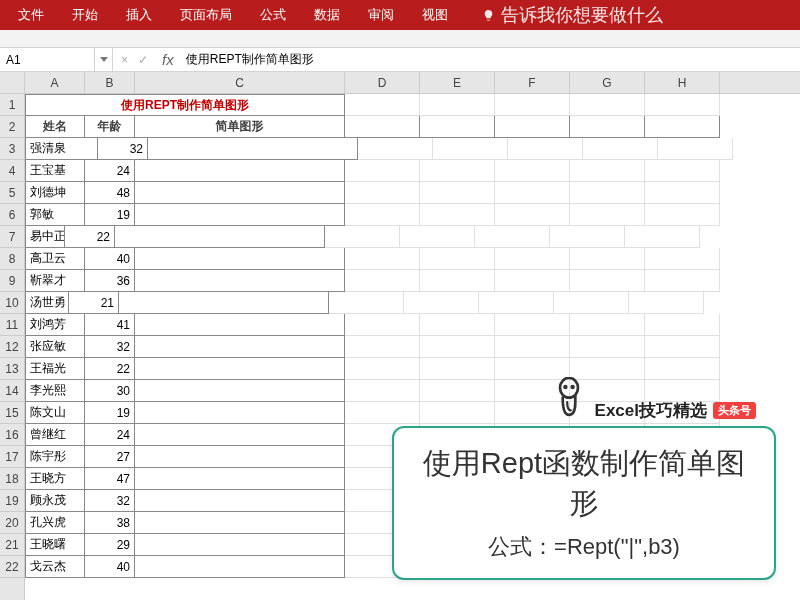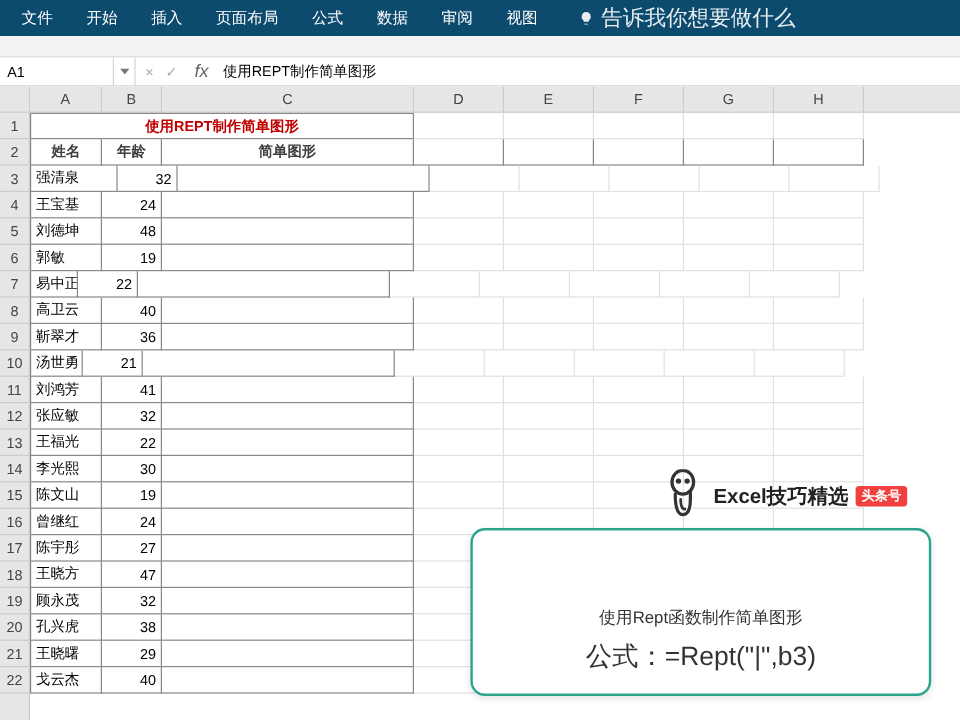--- a/index.html
+++ b/index.html
@@ -1,18 +1,18 @@
 <!DOCTYPE html>
 <html><head>
 <meta charset="utf-8">
 <style>
 * { margin: 0; padding: 0; box-sizing: border-box; font-family: "Microsoft YaHei", Arial, sans-serif; }
 body { background: #fff; width: 800px; height: 600px; overflow: hidden; position: relative; }
 
-.ribbon { background: #0c4a6e; height: 30px; display: flex; align-items: center; padding: 0 8px 0 4px; color: #fff; font-size: 13px; }
+.ribbon { background: #b91c1c; height: 30px; display: flex; align-items: center; padding: 0 8px 0 4px; color: #fff; font-size: 13px; }
 .ribbon-tab { padding: 0 14px; height: 30px; display: flex; align-items: center; cursor: pointer; }
 .tell-me { display: flex; align-items: center; margin-left: 20px; font-size: 18px; color: rgba(255,255,255,0.9); }
 .tell-me svg { margin-right: 6px; }
 
 .work-area { background: #f3f3f3; height: 18px; border-bottom: 1px solid #d4d4d4; }
 
 .formula-bar { display: flex; align-items: center; height: 24px; background: #fff; border-bottom: 1px solid #d4d4d4; }
 .name-box { width: 95px; border-right: 1px solid #d4d4d4; height: 100%; display: flex; align-items: center; padding: 0 6px; font-size: 12px; }
 .name-box-arrow { width: 18px; border-right: 1px solid #d4d4d4; height: 100%; display: flex; align-items: center; justify-content: center; color: #777; }
 .fb-controls { display: flex; align-items: center; padding: 0 8px; gap: 10px; color: #aaa; }
@@ -36,26 +36,26 @@
 .cell { border-right: 1px solid #e0e0e0; border-bottom: 1px solid #e0e0e0; font-size: 12px; display: flex; align-items: center; padding: 0 4px; overflow: hidden; white-space: nowrap; }
 
 .title-row .cell.merged { width: 320px; justify-content: center; font-weight: bold; color: #c00000; background: #fff; border: 1px solid #888; border-bottom: 1px solid #888; }
 .header-row .cell { justify-content: center; font-weight: bold; color: #404040; border: 1px solid #888; border-left: none; border-top: none; }
 .header-row .cell:first-child { border-left: 1px solid #888; }
 .data-row .cell.b { border: 1px solid #888; border-left: none; border-top: none; }
 .data-row .cell.b:first-child { border-left: 1px solid #888; }
 .data-row .col-B { justify-content: flex-end; }
 
 .tip-card { position: absolute; bottom: 20px; right: 24px; width: 384px; }
-.tip-header { display: flex; justify-content: flex-end; margin-bottom: 4px; padding-right: 20px; }
+.tip-header { display: flex; align-items: flex-end; justify-content: flex-end; margin-bottom: 4px; padding-right: 20px; }
 .clippy { width: 36px; margin-right: 8px; }
 .tip-brand { font-size: 17px; font-weight: bold; color: #222; display: flex; align-items: center; }
 .tip-badge { background: #f04040; color: #fff; font-size: 11px; padding: 1px 5px; border-radius: 3px; margin-left: 6px; }
 .tip-box { background: #fff; border: 2px solid #2aa58a; border-radius: 12px; padding: 16px 20px; text-align: center; box-shadow: 0 2px 6px rgba(0,0,0,0.1); }
-.tip-line1 { font-size: 14px; color: #333; margin-bottom: 8px; margin-top: 48px; }
+.tip-line1 { font-size: 29px; color: #333; margin-bottom: 8px; }
 .tip-line2 { font-size: 22px; color: #333; }
 </style>
 </head>
 <body>
 
 <div class="ribbon">
     <div class="ribbon-tab">文件</div>
     <div class="ribbon-tab">开始</div>
     <div class="ribbon-tab">插入</div>
     <div class="ribbon-tab">页面布局</div>

